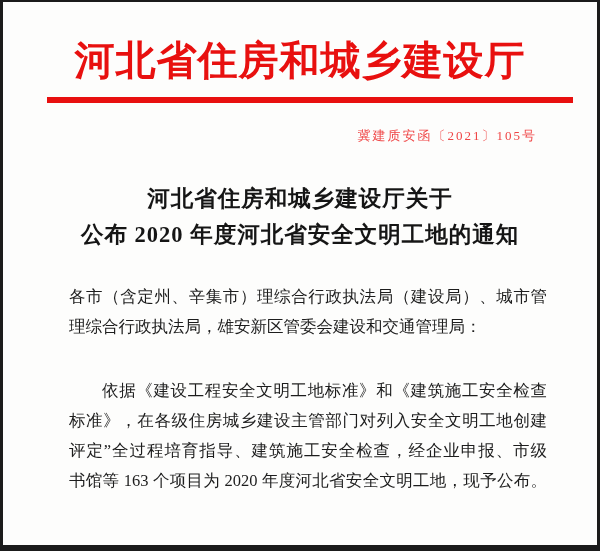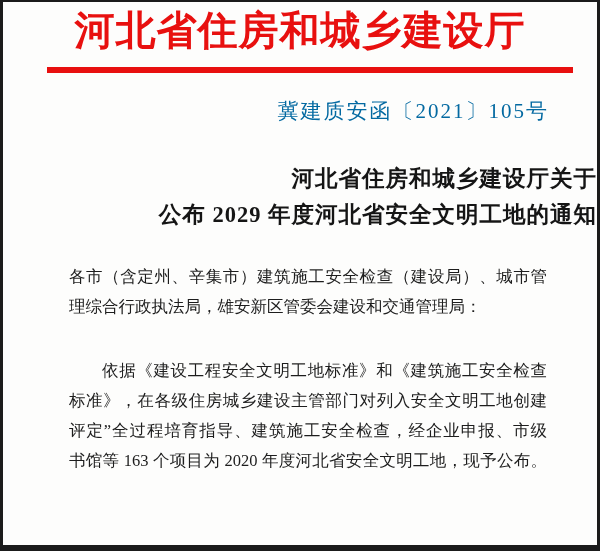--- a/index.html
+++ b/index.html
@@ -12,47 +12,47 @@
   .page {
     width: 600px; height: 551px;
     background: #fdfdfc;
     border: 2px solid #1b1b1b;
     border-left-width: 3px;
     border-right-width: 3px;
     border-bottom-width: 6px;
     overflow: hidden;
   }
   .org-header {
-    margin-top: 6px;
+    margin-top: 36px;
     text-align: center;
     font-size: 40px;
     line-height: 46px;
     font-weight: bold;
     letter-spacing: 1px;
     color: #e8100f;
     white-space: nowrap;
   }
   .red-rule {
     margin: 13px 24px 0 44px;
     height: 3px;
     border-top: 4px solid #e8100f;
     border-bottom: 2px solid #e8100f;
   }
   .doc-number {
     margin-top: 24px;
-    padding-right: 48px;
+    padding-right: 60px;
     text-align: right;
-    font-size: 21px;
+    font-size: 13px;
     letter-spacing: 2px;
-    color: #0369a1;
+    color: #ef4444;
     white-space: nowrap;
   }
   .doc-title {
     margin-top: 36px;
-    text-align: right;
+    text-align: center;
     font-size: 22.5px;
     line-height: 36px;
     font-weight: bold;
     letter-spacing: 1px;
     color: #151515;
   }
   .body-text {
     margin: 29px 50px 0 66px;
     font-size: 16.5px;
     line-height: 30px;
@@ -76,24 +76,24 @@
 
 <div class="page">
   <div class="org-header">河北省住房和城乡建设厅</div>
 
   <div class="red-rule"></div>
 
   <div class="doc-number">冀建质安函〔2021〕105号</div>
 
   <div class="doc-title">
     <div>河北省住房和城乡建设厅关于</div>
-    <div>公布 2029 年度河北省安全文明工地的通知</div>
+    <div>公布 2020 年度河北省安全文明工地的通知</div>
   </div>
 
   <div class="body-text">
-      <div class="line">各市（含定州、辛集市）建筑施工安全检查（建设局）、城市管</div>
+      <div class="line">各市（含定州、辛集市）理综合行政执法局（建设局）、城市管</div>
       <div class="line end">理综合行政执法局，雄安新区管委会建设和交通管理局：</div>
       <div class="line indent">依据《建设工程安全文明工地标准》和《建筑施工安全检查</div>
       <div class="line">标准》，在各级住房城乡建设主管部门对列入安全文明工地创建</div>
       <div class="line">评定”全过程培育指导、建筑施工安全检查，经企业申报、市级</div>
       <div class="line">书馆等 163 个项目为 2020 年度河北省安全文明工地，现予公布。</div>
     </div>
 </div>
 
 </body></html>

